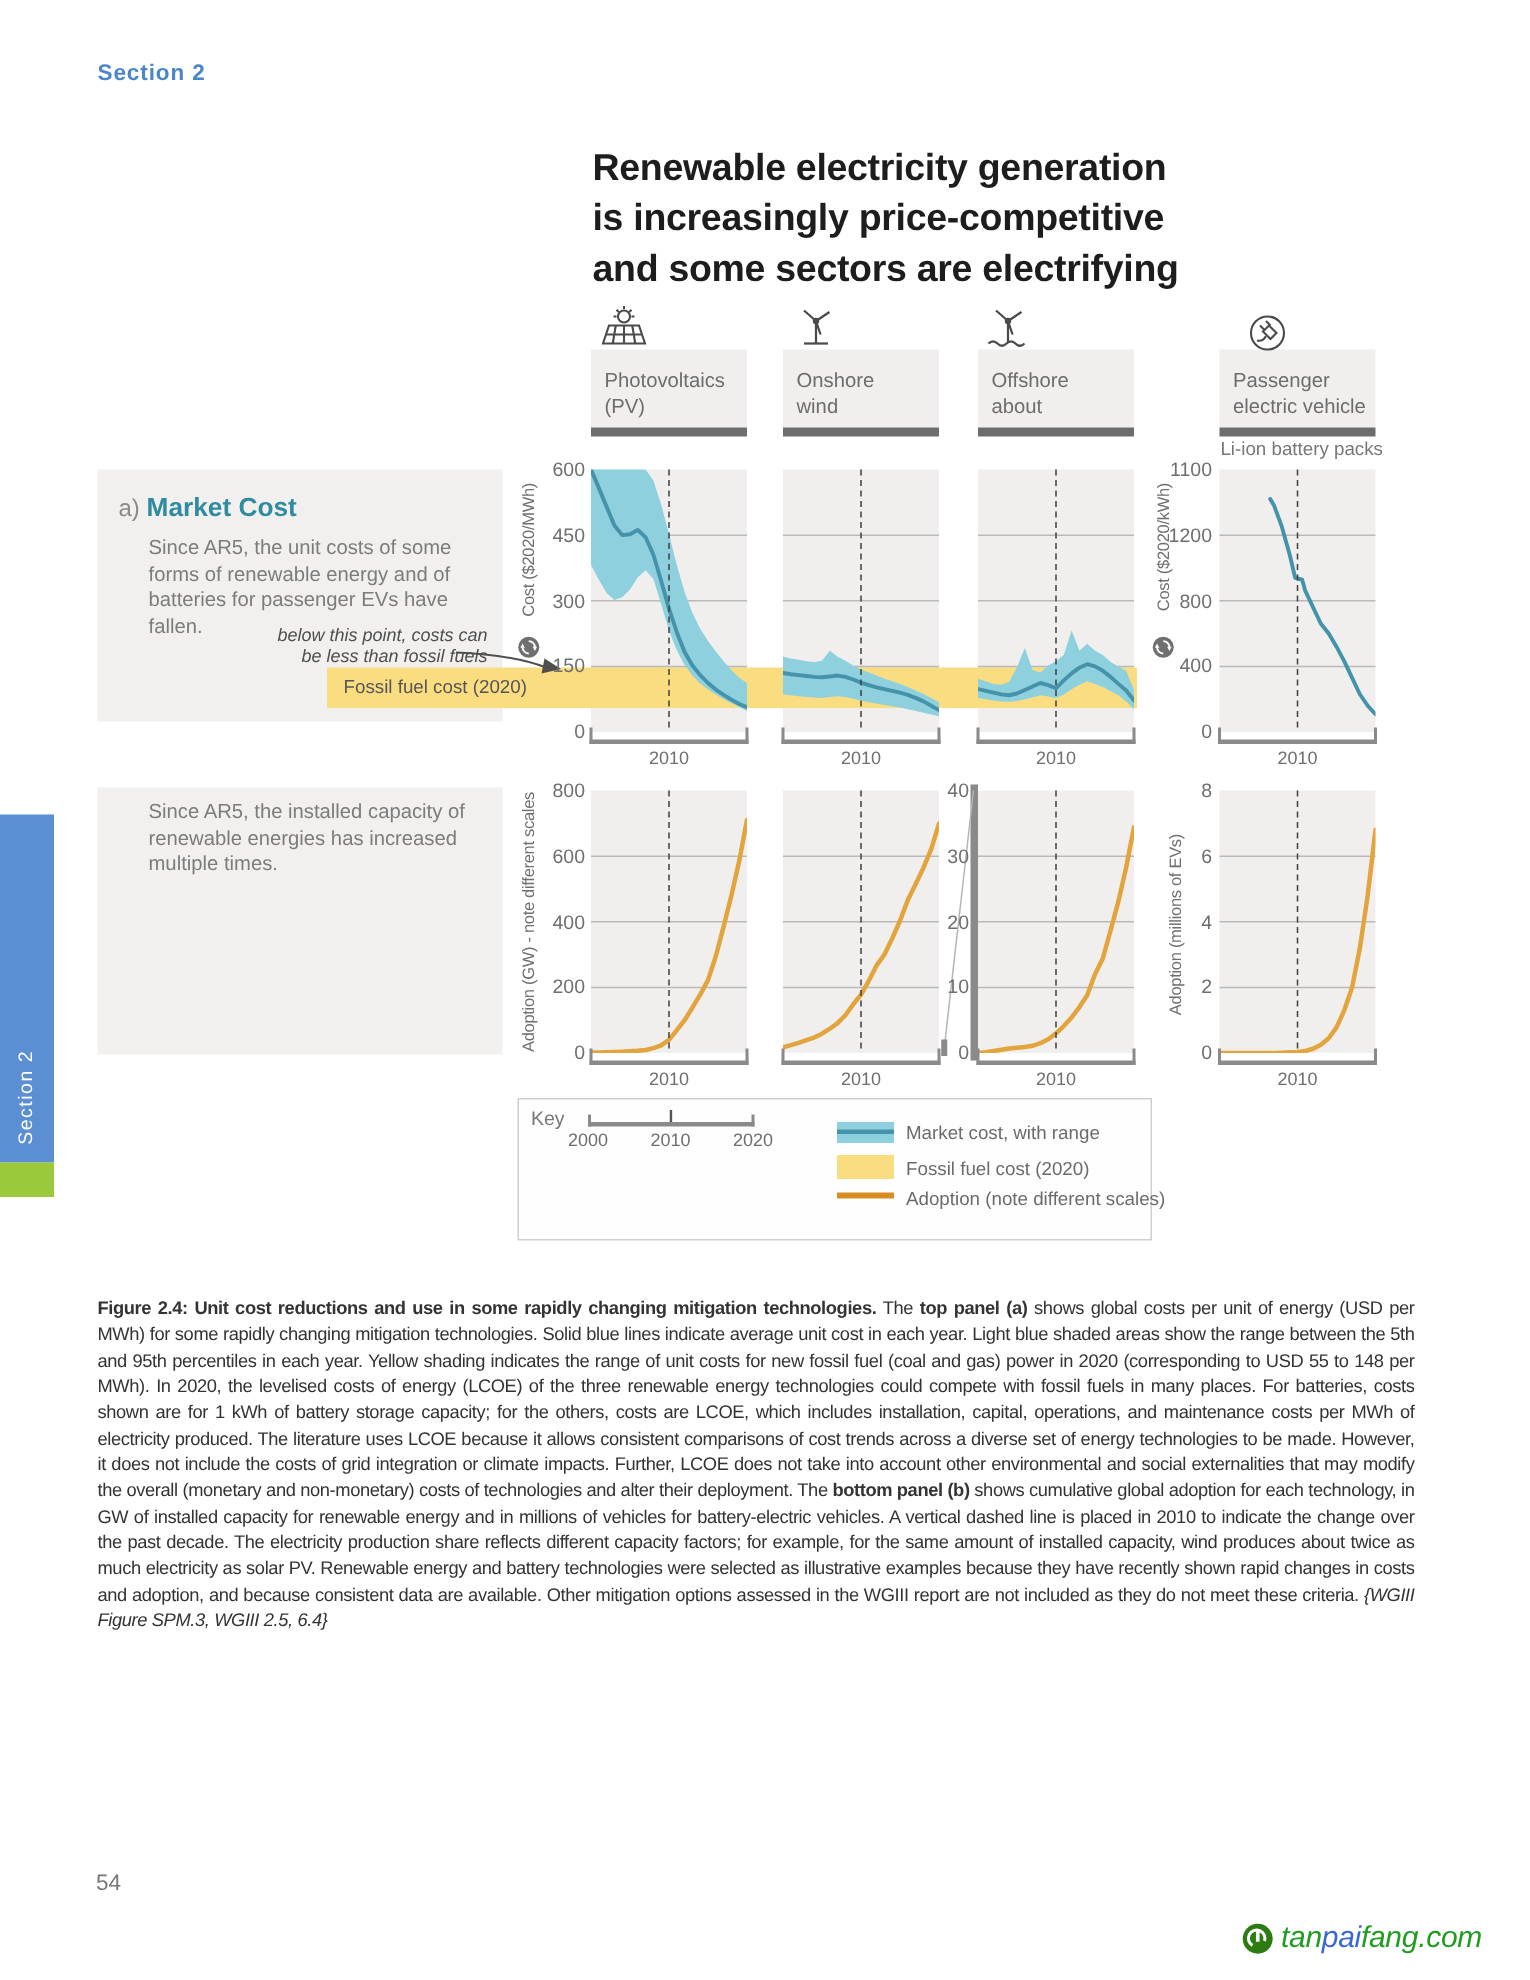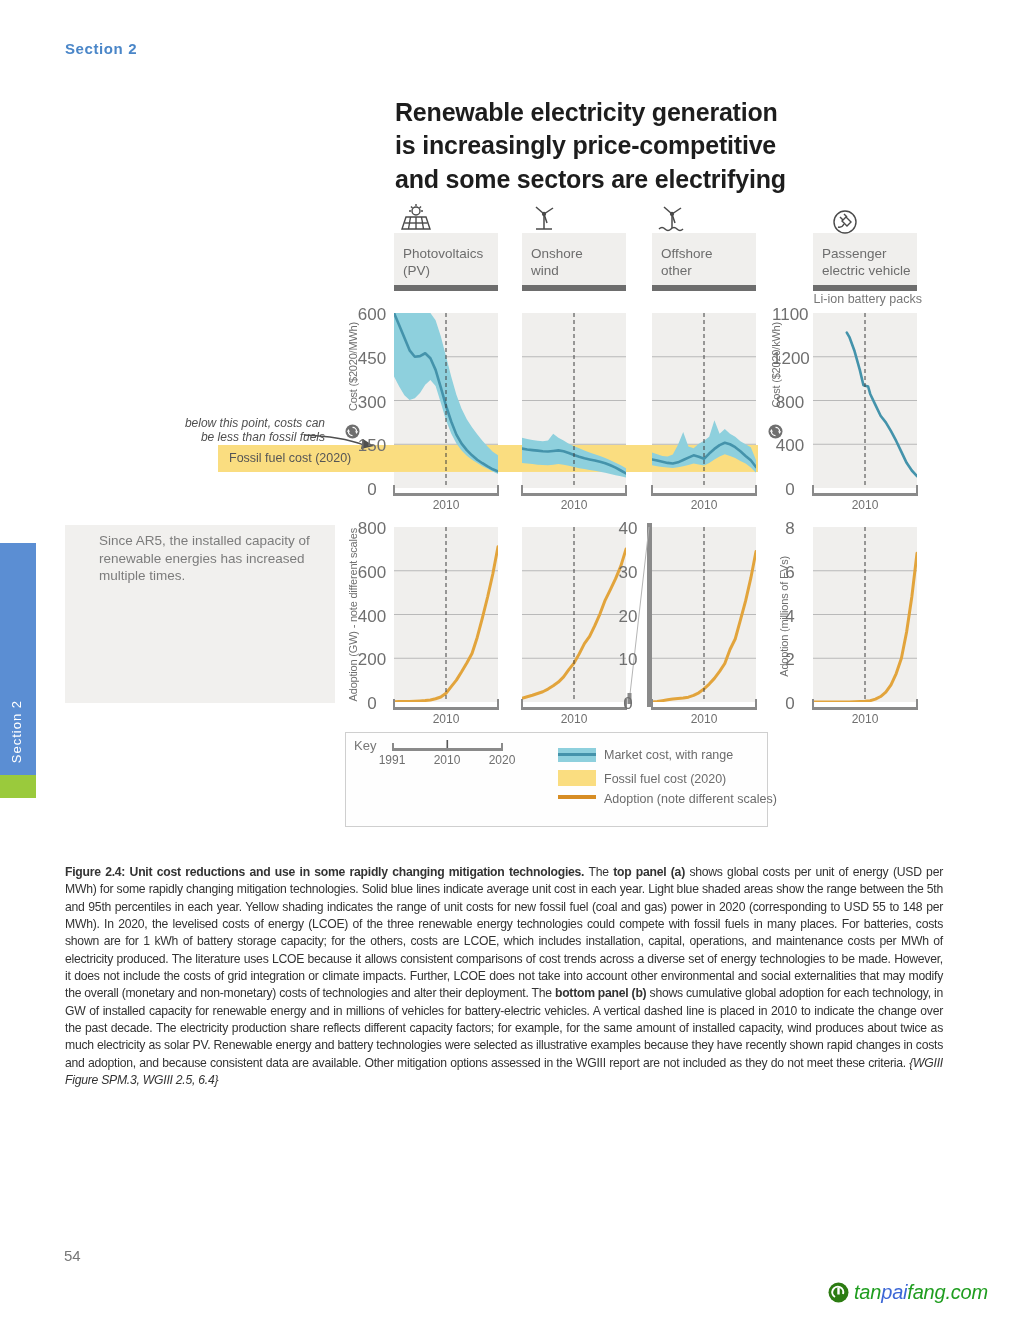--- a/index.html
+++ b/index.html
@@ -37,21 +37,21 @@
   .note{position:absolute;left:175px;top:416px;width:150px;font-size:12px;font-style:italic;
         color:#4f4f4f;text-align:right;line-height:1.2;white-space:pre-line;}
 
   .fossil-band{position:absolute;left:218px;top:445px;width:540px;height:27px;background:#fadd80;}
   .fossil-label{position:absolute;left:229px;top:451px;font-size:12.5px;color:#555;}
 
   .vlabel{position:absolute;writing-mode:vertical-rl;transform:rotate(180deg);
         font-size:11px;color:#6f6f6f;letter-spacing:-0.2px;}
   .axis-icon{position:absolute;width:15px;height:15px;}
 
-  .ticklabel{position:absolute;width:36px;text-align:center;font-size:17px;color:#6f6f6f;}
+  .ticklabel{position:absolute;width:36px;text-align:right;font-size:13px;color:#6f6f6f;}
   .xlabel{position:absolute;width:50px;text-align:center;font-size:12px;color:#6f6f6f;}
 
   .off-axis-bar{position:absolute;left:647px;top:523px;width:5px;height:184px;background:#8a8a8a;}
   .scale-break{position:absolute;left:624px;top:520px;}
 
   .key-box{position:absolute;left:345px;top:732px;width:421px;height:93px;
         border:1px solid #cfcfcf;background:#fefefe;}
   .key-title{position:absolute;left:354px;top:738px;font-size:13px;color:#777;}
   .key-axis{position:absolute;left:391px;top:740px;}
   .key-year{position:absolute;top:753px;width:38px;text-align:center;font-size:12px;color:#6f6f6f;}
@@ -94,21 +94,21 @@
   <div class="col-head col-pv">
     <span class="label">Photovoltaics
 (PV)</span>
   </div>
   <div class="col-head col-on">
     <span class="label">Onshore
 wind</span>
   </div>
   <div class="col-head col-off">
     <span class="label">Offshore
-other</span>
+about</span>
   </div>
   <div class="col-head col-ev">
     <span class="label">Passenger
 electric vehicle</span>
   </div>
   <div class="col-bar col-pv"></div>
   <div class="col-bar col-on"></div>
   <div class="col-bar col-off"></div>
   <div class="col-bar col-ev"></div>
 
@@ -152,20 +152,27 @@
       <circle cx="15" cy="15" r="11"></circle>
       <path d="M12,14 l4,-4 l5,5 l-4,4 z"></path>
       <line x1="10" y1="10" x2="13" y2="13"></line>
         <line x1="14" y1="7" x2="17" y2="10"></line>
       <path d="M14,17 q-2,4 -6,3"></path>
     </svg>
   </div>
 
   <div class="liion-title">Li-ion battery packs</div>
 
+  <div class="panel-box panel-a">
+    <div class="panel-head">
+      <span>a)</span>
+      <span class="panel-heading teal">Market Cost</span>
+    </div>
+    <div class="panel-body">Since AR5, the unit costs of some forms of renewable energy and of batteries for passenger EVs have fallen.</div>
+  </div>
 
   <div class="panel-box panel-b">
     <div class="panel-body">Since AR5, the installed capacity of renewable energies has increased multiple times.</div>
   </div>
 
   <div class="fossil-band"></div>
   <div class="note">below this point, costs can
 be less than fossil fuels</div>
   <svg style="position:absolute;left:300px;top:426px;" width="80" height="28">
     <path d="M4,9 C30,10 48,13 64,19" fill="none" stroke="#4f4f4f" stroke-width="1.3"></path>
@@ -199,21 +206,21 @@
   </svg>
 
   <div class="key-box"></div>
   <div class="key-title">Key</div>
   <svg class="key-axis" width="115" height="13">
     <rect x="1" y="8" width="111" height="3" fill="#8a8a8a"></rect>
     <rect x="1" y="3" width="2" height="8" fill="#8a8a8a"></rect>
     <rect x="110" y="3" width="2" height="8" fill="#8a8a8a"></rect>
     <rect x="55.5" y="0" width="1.6" height="8" fill="#555"></rect>
   </svg>
-  <div class="key-year" style="left:373px;">1991</div>
+  <div class="key-year" style="left:373px;">2000</div>
   <div class="key-year" style="left:428px;">2010</div>
   <div class="key-year" style="left:483px;">2020</div>
   <div class="swatch swatch-blue">
       <div class="mid"></div>
     </div>
   <div class="swatch swatch-yellow"></div>
   <div class="swatch swatch-orange"></div>
   <div class="key-label" style="top:748px;">Market cost, with range</div>
   <div class="key-label" style="top:772px;">Fossil fuel cost (2020)</div>
   <div class="key-label" style="top:792px;">Adoption (note different scales)</div>

